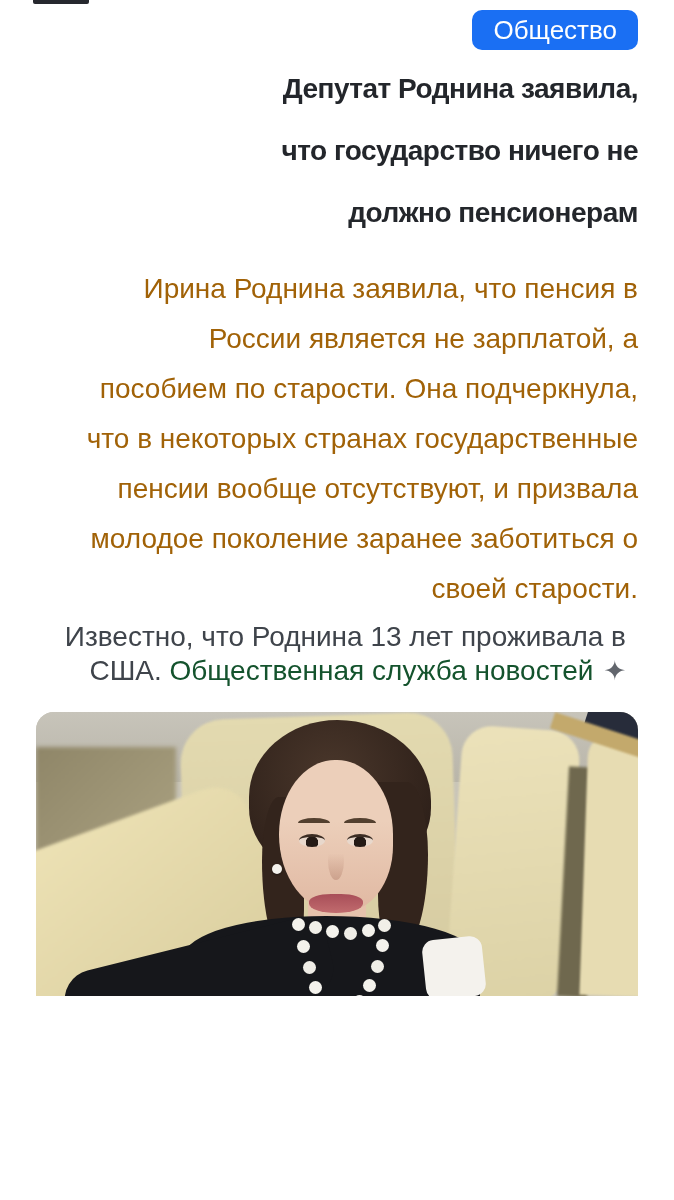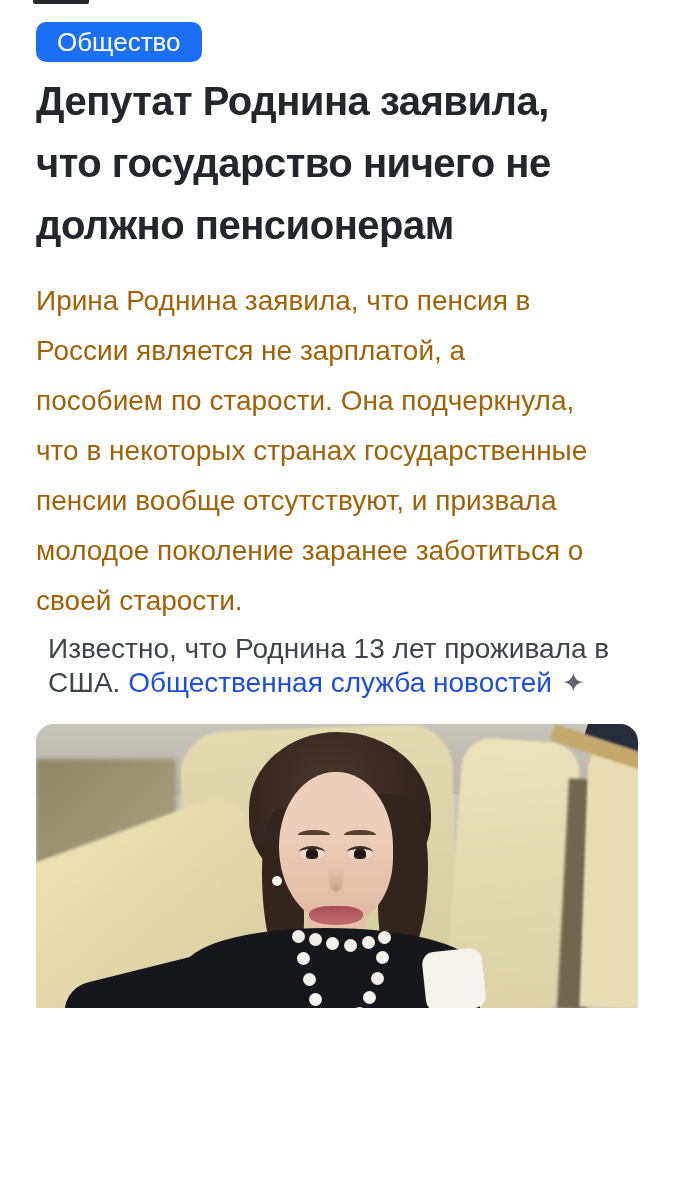--- a/index.html
+++ b/index.html
@@ -2,54 +2,54 @@
 <html><head>
 <meta charset="utf-8">
 <style>
   * { margin: 0; padding: 0; box-sizing: border-box; }
   html, body { width: 674px; background: #ffffff; }
   body {
     font-family: "Liberation Sans", sans-serif;
     width: 674px; height: 1200px; overflow: hidden; position: relative;
   }
   .page { width: 674px; height: 1200px; position: relative; background: #fff; }
-  .content { padding: 16px 36px; }
+  .content { padding: 4px 36px; text-align: right; }
 
   .top-crop {
     position: absolute; left: 33px; top: 0; width: 56px; height: 4px;
     background: #26282e; border-radius: 0 0 2px 2px;
   }
 
   .badge {
     display: inline-block; margin-top: 6px;
     background: #1a6ff3; color: #ffffff;
     font-size: 26px; line-height: 40px; height: 40px;
     padding: 0 21px; border-radius: 10px;
   }
 
   .headline {
     margin-top: 8px;
-    font-size: 40px; font-weight: bold; line-height: 62px;
+    font-size: 28px; font-weight: bold; line-height: 62px;
     letter-spacing: -0.5px; color: #23262b;
     white-space: pre-line;
   }
 
   .para {
     margin: 20px 0 0;
     font-size: 28px; line-height: 50px; color: #a16207;
     white-space: pre-line;
   }
   .para.second { margin-top: 8px; }
 
   .footer-para {
     margin: 6px 12px 0;
     font-size: 28px; line-height: 34px; color: #3f444b;
     white-space: pre-line;
   }
-  .src-link { color: #1d4ed8; }
+  .src-link { color: #14532d; }
   .sparkle { color: #62666d; font-size: 27px; margin-left: 10px; }
 
   
   .photo {
     position: relative; margin: 24px 0 0;
     width: 602px; height: 284px;
     border-radius: 18px 18px 0 0;
     overflow: hidden; background: #c9c5b8;
   }
   .photo div { position: absolute; }

